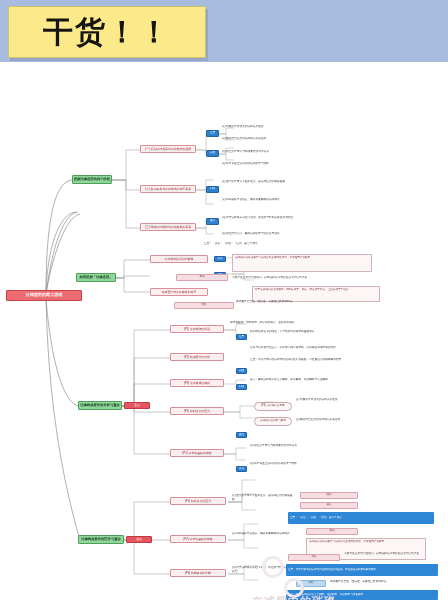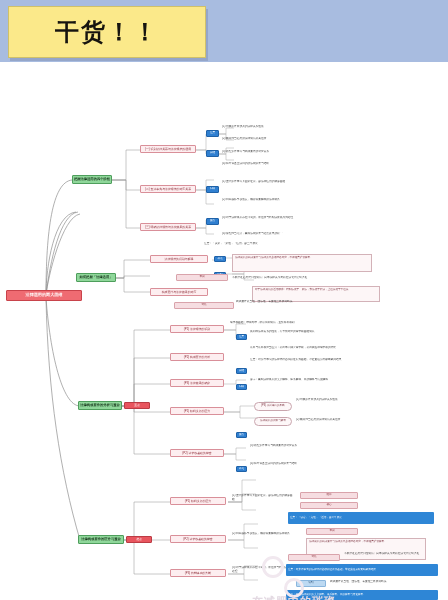--- a/index.html
+++ b/index.html
@@ -5,21 +5,21 @@
   html,body{margin:0;padding:0;background:#fff;}
   body{width:448px;height:600px;overflow:hidden;font-family:"Liberation Sans","DejaVu Sans",sans-serif;}
   #page{position:relative;width:448px;height:600px;background:#ffffff;overflow:hidden;}
 
   
   .banner{position:absolute;left:0;top:0;width:448px;height:62px;background:#a8bce0;}
   .banner-plate{position:absolute;left:8px;top:6px;width:196px;height:50px;
     background:#fbe98a;border:1px solid #cfc06a;box-shadow:2px 3px 0 rgba(80,90,120,.22);}
   .banner-text{position:absolute;left:0;top:0;width:196px;height:50px;
     display:flex;align-items:center;justify-content:center;
-    font-family:"DejaVu Sans",sans-serif;font-weight:bold;font-size:24px;color:#16140f;
+    font-family:"DejaVu Sans",sans-serif;font-weight:bold;font-size:30px;color:#16140f;
     letter-spacing:2px;line-height:1;white-space:nowrap;}
 
   
   .canvas{position:absolute;left:0;top:62px;width:448px;height:538px;background:#ffffff;}
   svg.wires{position:absolute;left:0;top:0;width:448px;height:538px;pointer-events:none;}
 
   
   .node{position:absolute;box-sizing:border-box;display:flex;align-items:center;
     justify-content:center;overflow:hidden;white-space:nowrap;line-height:1;}
   .n-root{background:#ef6b72;border:1px solid #c8434b;color:#fff;font-size:4.1px;

